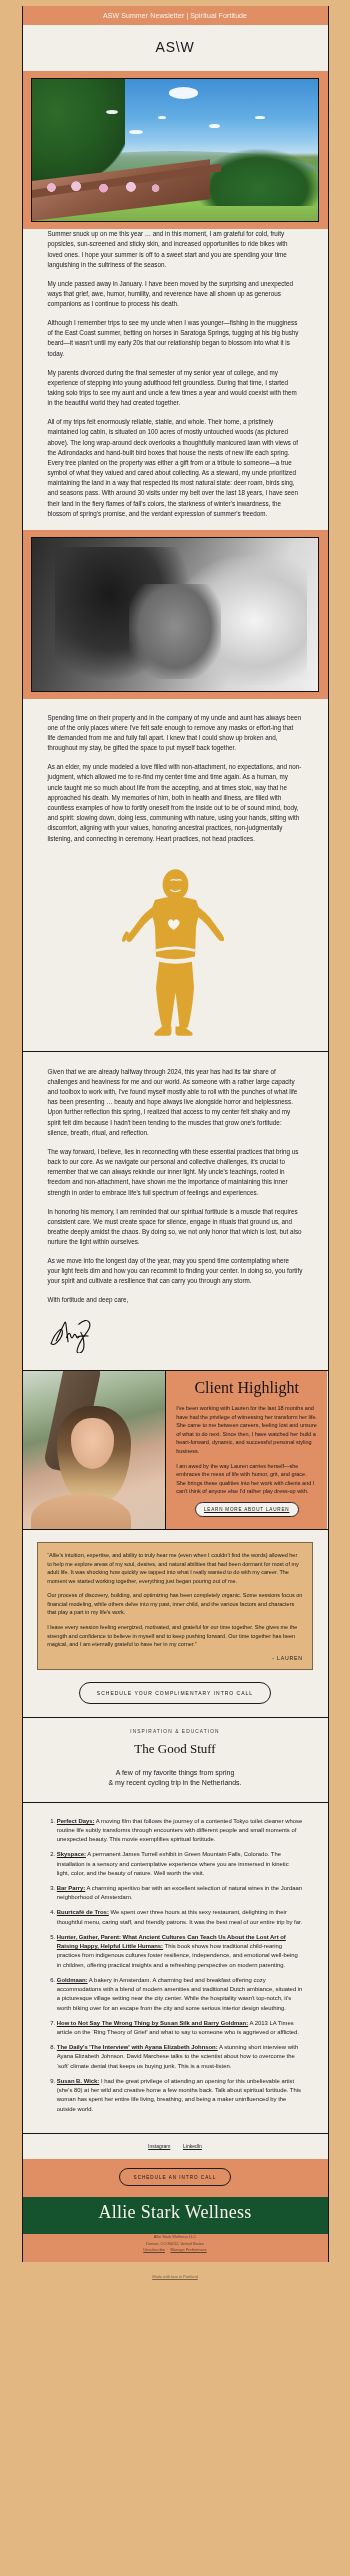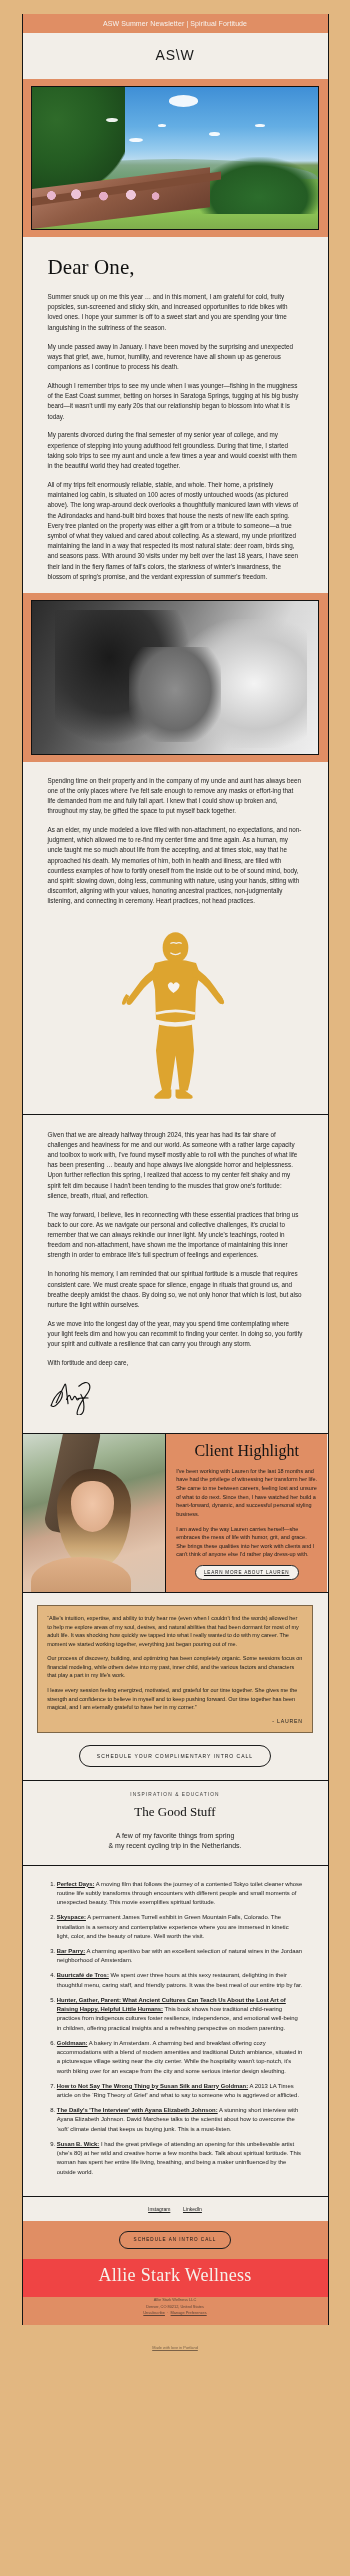--- a/index.html
+++ b/index.html
@@ -7,21 +7,21 @@
     width: 350px;
     background: #e2b781;
     font-family: "Liberation Sans", sans-serif;
   }
   body { padding: 0; }
 
   .page { width: 350px; background: #e2b781; }
 
   .email-frame {
     width: 307px;
-    margin: 14px auto;
+    margin: 6px auto;
     border-left: 0.5px solid #161616;
     border-right: 0.5px solid #161616;
     background: #f2eee8;
   }
 
   
   .preheader {
     background: #e08e64;
     color: #f7f3ee;
     text-align: center;
@@ -224,21 +224,21 @@
 
   
   .social { background:#f2eee8; text-align:center; padding: 7.2px 0 8.2px; border-top:0.5px solid #161616; }
   .social a { font-size: 5px; color: #1d1d1d; text-decoration: underline; margin: 0 5.2px; }
   .footer-cta-wrap { background:#e08e64; text-align:center; padding: 9.3px 0 10.3px; }
   .footer-cta {
     display:inline-block; border:0.5px solid #1d1d1d; border-radius:20.6px;
     background: transparent; padding: 5.7px 13.4px; font-size: 4.6px; letter-spacing: 1px; color:#141414; cursor:pointer;
   }
   .brandmark {
-    background:#ef4444; text-align:center; padding: 5.2px 0 11.3px;
+    background:#14532d; text-align:center; padding: 5.2px 0 11.3px;
     font-family:"Liberation Serif", serif; font-size: 18px; color:#f6f1ea; letter-spacing: 0.3px;
   }
   .legal { background:#e08e64; text-align:center; padding: 0 0 8.2px; }
   .legal div { font-size: 3.9px; color:#5e4436; line-height:1.7; }
   .legal a { color:#5e4436; text-decoration: underline; }
   .final { background:#e2b781; text-align:center; padding: 6.2px 0 8.2px; font-size: 3.9px; color:#7a6147; }
   .final a { color:#7a6147; text-decoration: underline; }
 </style>
 </head>
 <body>
@@ -266,21 +266,20 @@
         <div class="cloud" style="left:78%;top:26%;width:9.3px;height:3.6px;"></div>
         <div class="cloud" style="left:34%;top:36%;width:13.4px;height:4.1px;"></div>
         <div class="deck"></div>
         <div class="rail"></div>
         <div class="flowers"></div>
       </div>
     </div>
 
     <div class="body-band">
       <div class="copy">
-        <h1 class="greeting">Dear One,</h1>
         <p class="para">Summer snuck up on me this year … and in this moment, I am grateful for cold, fruity popsicles, sun-screened and sticky skin, and increased opportunities to ride bikes with loved ones. I hope your summer is off to a sweet start and you are spending your time languishing in the sultriness of the season.</p>
         <p class="para">My uncle passed away in January. I have been moved by the surprising and unexpected ways that grief, awe, humor, humility, and reverence have all shown up as generous companions as I continue to process his death.</p>
         <p class="para">Although I remember trips to see my uncle when I was younger—fishing in the mugginess of the East Coast summer, betting on horses in Saratoga Springs, tugging at his big bushy beard—it wasn't until my early 20s that our relationship began to blossom into what it is today.</p>
         <p class="para">My parents divorced during the final semester of my senior year of college, and my experience of stepping into young adulthood felt groundless. During that time, I started taking solo trips to see my aunt and uncle a few times a year and would coexist with them in the beautiful world they had created together.</p>
         <p class="para">All of my trips felt enormously reliable, stable, and whole. Their home, a pristinely maintained log cabin, is situated on 100 acres of mostly untouched woods (as pictured above). The long wrap-around deck overlooks a thoughtfully manicured lawn with views of the Adirondacks and hand-built bird boxes that house the nests of new life each spring. Every tree planted on the property was either a gift from or a tribute to someone—a true symbol of what they valued and cared about collecting. As a steward, my uncle prioritized maintaining the land in a way that respected its most natural state: deer roam, birds sing, and seasons pass. With around 30 visits under my belt over the last 18 years, I have seen their land in the fiery flames of fall's colors, the starkness of winter's inwardness, the blossom of spring's promise, and the verdant expression of summer's freedom.</p>
       </div>
     </div>
 
     <div class="img-band">
       <div class="photo bw-portrait">

